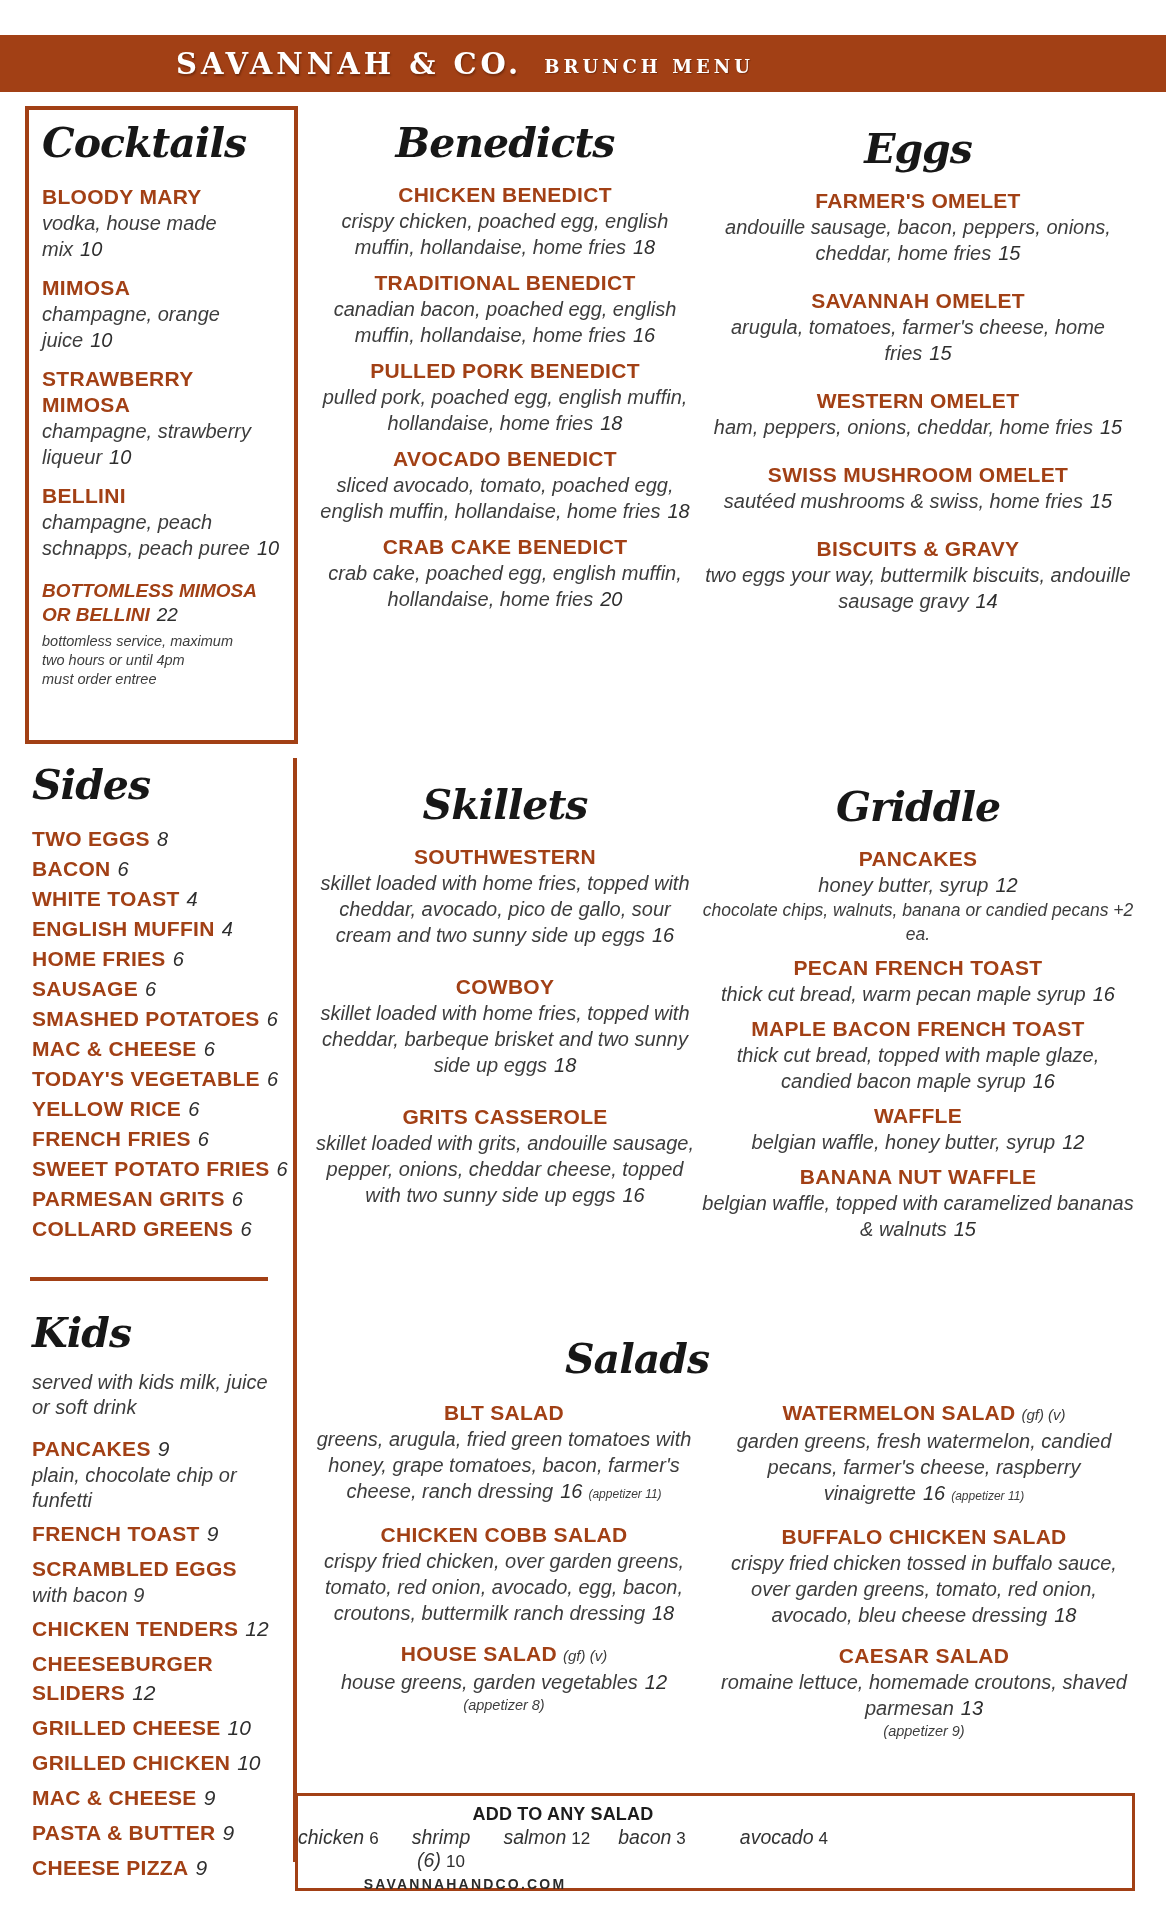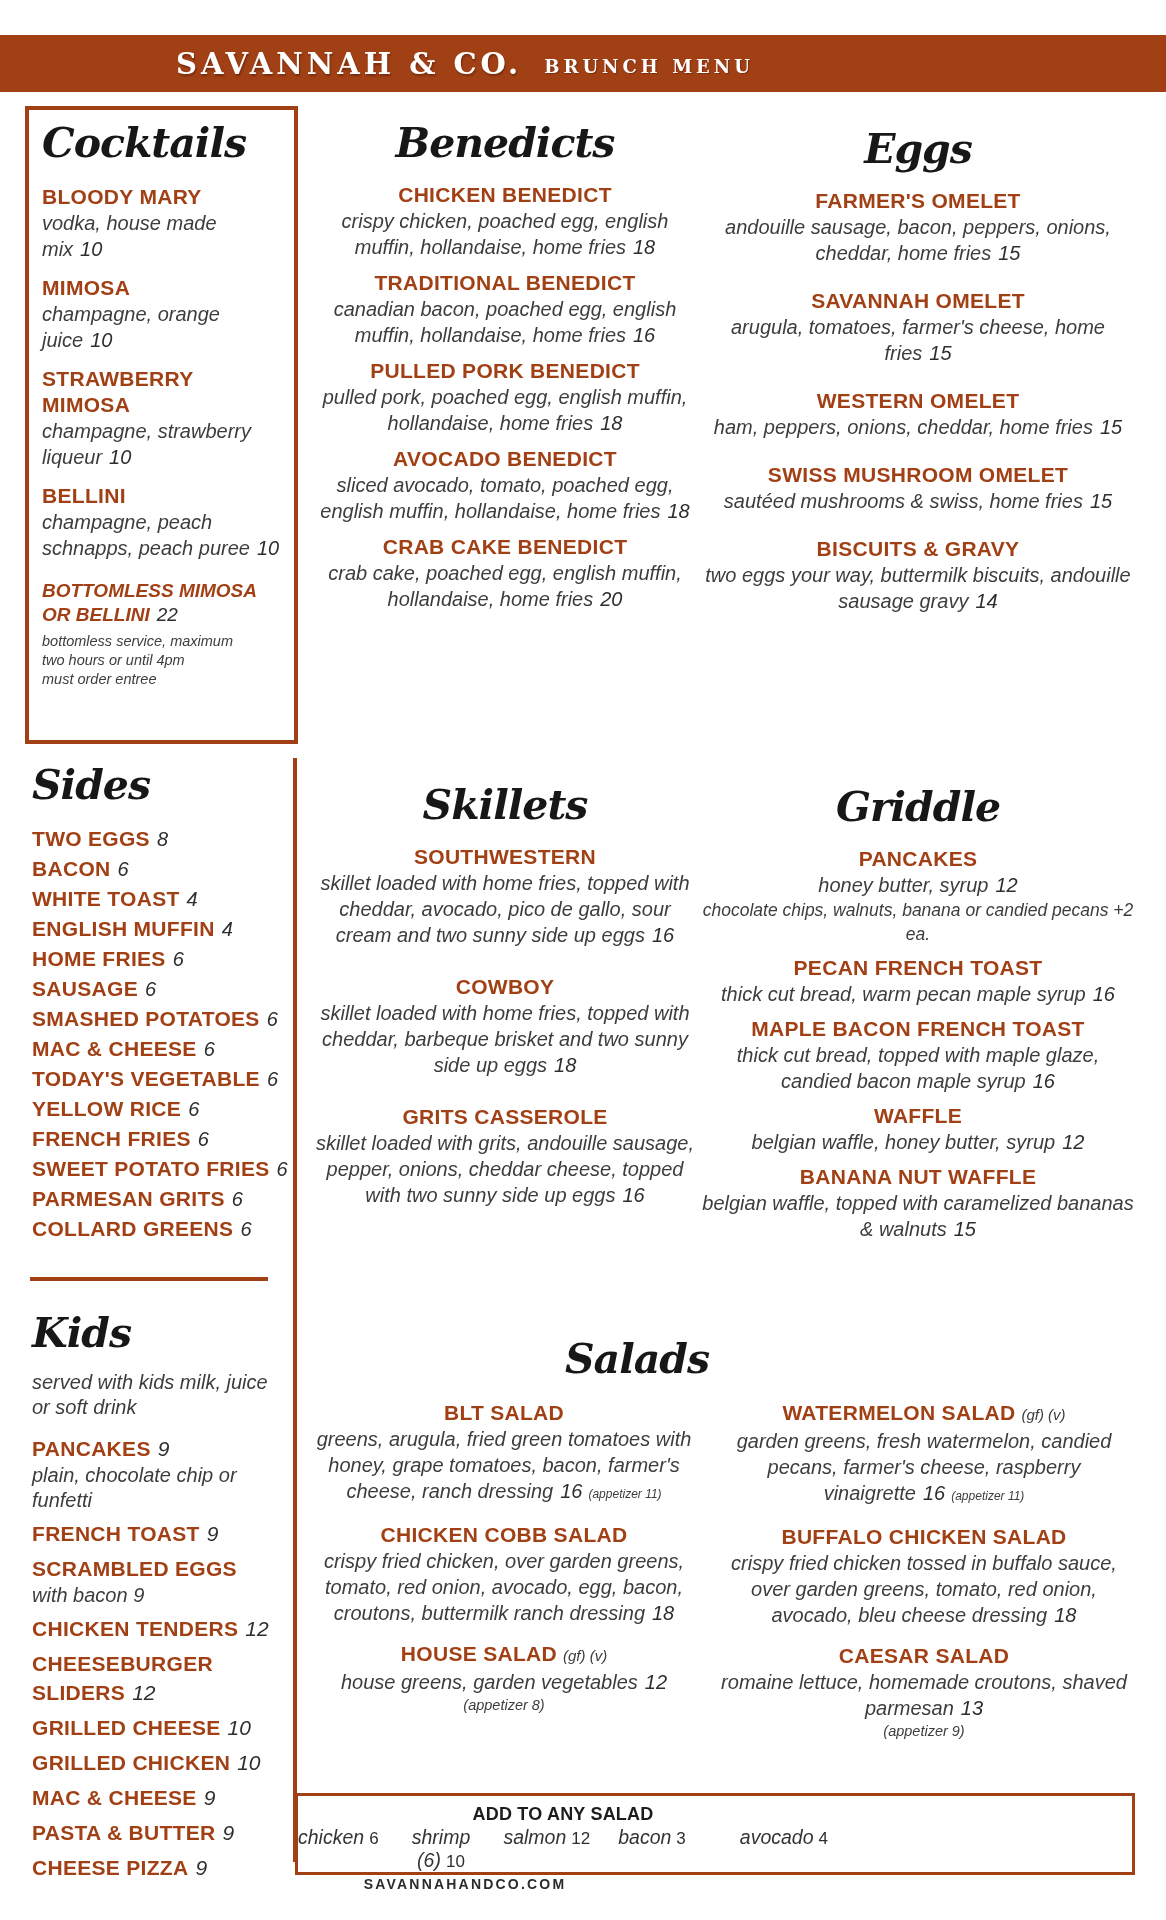--- a/index.html
+++ b/index.html
@@ -58,21 +58,21 @@
   #eggs .m-item{margin-bottom:22px}
   #skillets .m-item{margin-bottom:26px}
   #griddle .m-item{margin-bottom:9px}
   .center-col .inote{font-size:17.5px;line-height:24px}
   
   #salads-heading{position:absolute;top:1334px;left:565px;width:300px;text-align:left}
   #salads-left{top:1400px;left:298px;width:412px}
   #salads-right{top:1400px;left:710px;width:428px}
   #salads-left .m-item,#salads-right .m-item{margin-bottom:15px}
   
-  #add-box{position:absolute;top:1793px;left:295px;width:840px;min-height:55px;border:3px solid var(--accent,#a24015);padding:6px 0 0}
+  #add-box{position:absolute;top:1793px;left:295px;width:840px;min-height:55px;border:3px solid var(--accent,#a24015);padding:6px 0 16px}
   .add-inner{width:530px;text-align:center}
   .add-title{font-weight:700;font-size:18px;color:#1c1c1c;letter-spacing:.2px;line-height:24px}
   .add-items{display:flex;justify-content:center;align-items:baseline;gap:28px;font-style:italic;font-size:19.5px;color:#333}
   .add-item:last-child{margin-left:26px}
   .add-item .price{font-style:normal;font-size:17px;margin-left:5px}
   
   #footer{position:absolute;top:1876px;left:340px;width:250px;text-align:center;font-weight:700;font-size:14px;letter-spacing:2.2px;color:#2b2b2b}
 </style>
 </head>
 <body>

